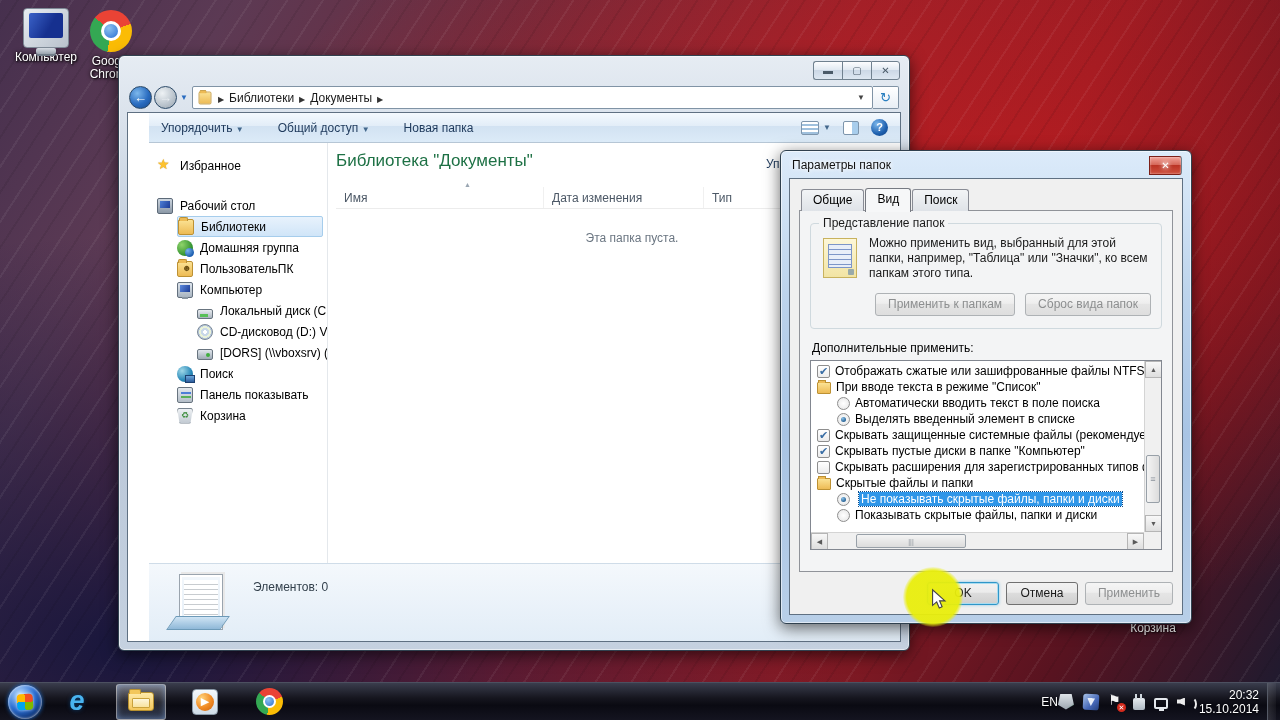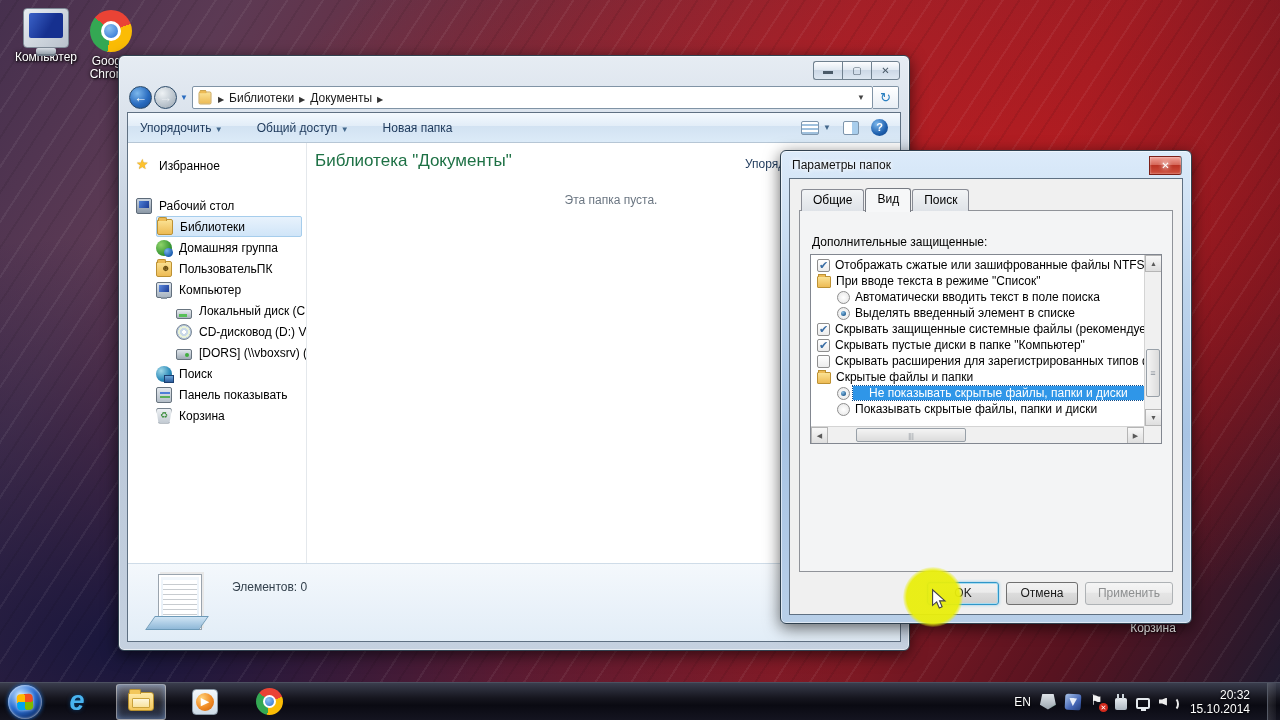--- a/index.html
+++ b/index.html
@@ -60,21 +60,21 @@
   .crumb { color:#1a1a1a; }
   .addr-dd { margin-left:auto; font-size:8px; color:#444; padding:0 3px; }
   .refresh-btn { width:26px; height:23px; border:1px solid #8093a5; border-left:none; border-radius:0 2px 2px 0;
     background:linear-gradient(#fff,#e8eef5); color:#2a7fc0; text-align:center; line-height:21px; font-size:13px; flex:none; }
   .search-field { width:238px; height:23px; margin-left:6px; background:#fff; border:1px solid #8093a5;
     border-radius:2px; display:flex; align-items:center; padding:0 6px; flex:none; }
   .search-ph { color:#8a8f94; font-style:italic; flex:1; }
   .mag { width:10px; height:10px; border:2px solid #3c78b4; border-radius:50%; position:relative; flex:none; }
   .mag::after { content:""; position:absolute; width:6px; height:2px; background:#3c78b4;
     right:-5px; bottom:-2px; transform:rotate(40deg); }
-  .client { flex:1; margin:0 8px 8px; background:#fff; border:1px solid #5f7082; display:flex; flex-direction:column; overflow:hidden; }
+  .client { flex:1; margin:0 8px 8px; background:#fff; border:1px solid #5f7082; display:flex; flex-direction:column; overflow:hidden;padding-left:21px; }
   .cmdbar { height:30px; flex:none; display:flex; align-items:center; padding:0 12px;
     background:linear-gradient(#f4f9fe,#e2edf8 45%,#d2e2f2 46%,#dcebf8); border-bottom:1px solid #b6c6d5; color:#1e395b; }
   .cmd { margin-right:34px; }
   .cmd .dd { font-size:8px; color:#44688c; }
   .cmdbar-right { margin-left:auto; display:flex; align-items:center; gap:12px; }
   .views-ic { width:18px; height:14px; border:1px solid #7d95ac; border-radius:2px;
     background:repeating-linear-gradient(#fff 0 2px,#9fc0dd 2px 4px); }
   .pane-ic { width:16px; height:14px; border:1px solid #7d95ac; border-radius:2px;
     background:linear-gradient(90deg,#fff 0 55%,#a8cdec 55%); }
   .help-ic { width:17px; height:17px; border-radius:50%; color:#fff; font-weight:bold; font-size:11px;
@@ -157,21 +157,21 @@
   .gb-btns { display:flex; justify-content:flex-end; gap:10px; margin-top:12px; }
   .btn7 { height:23px; padding:0 12px; border:1px solid #707070; border-radius:3px; color:#1a1a1a;
     background:linear-gradient(#f2f2f2,#ebebeb 45%,#dddddd 46%,#cfcfcf); text-align:center; line-height:21px; }
   .btn7.disabled { color:#8d8f90; border-color:#aeb2b5; background:linear-gradient(#f5f5f5,#eeeeee 45%,#e5e5e5 46%,#dedede); }
   .btn7.default { border-color:#2f96c8; box-shadow:inset 0 0 0 1px #a8dcf0, 0 0 3px #7fc4e8; }
   .adv-label { margin:12px 0 5px 2px; }
   .listbox { height:190px; border:1px solid #828790; background:#fff; position:relative; overflow:hidden; }
   .lb-inner { position:absolute; inset:2px 17px 17px 2px; overflow:hidden; }
   .adv-row { height:16px; display:flex; align-items:center; white-space:nowrap; }
   .adv-row .lbl { margin-left:5px; overflow:hidden; }
-  .lbl.hl { background:#2f96e8; color:#fff; outline:1px dotted #0a4a8a; padding:0 16px; margin-left:3px; }
+  .lbl.hl { background:#2f96e8; color:#fff; outline:1px dotted #0a4a8a; padding:0 2px; margin-left:9px; }
   .cb { width:13px; height:13px; border:1px solid #8e8e8e; background:linear-gradient(#fff,#ececec); flex:none;
     text-align:center; line-height:11px; font-size:11px; color:#3a6ea5; border-radius:2px; }
   .rd { width:13px; height:13px; border:1px solid #8e8e8e; background:radial-gradient(#fff,#e4e4e4); border-radius:50%; flex:none; position:relative; }
   .rd.on::after { content:""; position:absolute; inset:3px; border-radius:50%; background:radial-gradient(circle at 35% 30%,#8ac0e8,#2a6496 70%); }
   .fldr { width:14px; height:12px; background:linear-gradient(#fbe294,#edbb55); border:1px solid #bd9133; border-radius:1px; position:relative; flex:none; margin-top:1px; }
   .fldr::before { content:""; position:absolute; top:-3px; left:0; width:6px; height:2px; background:#edbb55; border:1px solid #bd9133; border-bottom:none; }
   
   .vscroll { position:absolute; top:0; right:0; bottom:17px; width:17px; background:#f0f0f0; border-left:1px solid #d4d4d4; }
   .hscroll { position:absolute; left:0; right:17px; bottom:0; height:17px; background:#f0f0f0; border-top:1px solid #d4d4d4; display:flex; }
   .sb-btn { width:17px; height:17px; background:linear-gradient(#f8f8f8,#dedede); border:1px solid #b5b5b5;
@@ -208,21 +208,21 @@
   .a-ie { color:#49b4f0; font-size:27px; font-style:italic; font-weight:bold; text-shadow:0 0 4px #0a3a6a; line-height:27px; }
   .a-explorer { width:26px; height:19px; background:linear-gradient(#ffeaa8,#f3c75c); border:1px solid #b8912f; border-radius:2px 3px 3px 3px; position:relative; }
   .a-explorer::before { content:""; position:absolute; top:-4px; left:0; width:10px; height:4px; background:#f3c75c; border:1px solid #b8912f; border-bottom:none; border-radius:2px 2px 0 0; }
   .a-explorer::after { content:""; position:absolute; left:3px; right:3px; bottom:2px; height:8px; background:linear-gradient(#fdf6dc,#f8e3a0); border:1px solid #caa23c; border-radius:1px; }
   .a-wmp { width:26px; height:26px; border-radius:4px; background:linear-gradient(#f4f8fb,#cfdce8); position:relative; border:1px solid #8a98a6; }
   .a-wmp::before { content:""; position:absolute; inset:3px; border-radius:50%; background:radial-gradient(circle at 32% 28%,#ffd27a,#f08a24 55%,#c8600e); }
   .a-wmp::after { content:"▶"; position:absolute; inset:0; color:#fff; font-size:11px; display:flex; align-items:center; justify-content:center; }
   .a-chrome { width:27px; height:27px; border-radius:50%; background:conic-gradient(from -50deg,#ea4335 0 120deg,#fbbc05 120deg 240deg,#34a853 240deg 360deg); position:relative; }
   .a-chrome::before { content:""; position:absolute; inset:7px; background:#fff; border-radius:50%; }
   .a-chrome::after { content:""; position:absolute; inset:9px; background:radial-gradient(circle at 35% 30%,#8ec2f0,#2a6fd2); border-radius:50%; }
-  #tray { margin-left:auto; display:flex; align-items:center; gap:9px; color:#fff; padding-right:4px; }
+  #tray { margin-left:auto; display:flex; align-items:center; color:#fff; padding-right:4px; }
   .tray-lang { text-shadow:0 1px 2px #000; }
   .tray-ic { width:16px; height:16px; position:relative; flex:none; }
   .t-hardware-safe { background:linear-gradient(#dfe4e8,#9aa4ae); border-radius:2px; clip-path:polygon(15% 0,85% 0,100% 70%,50% 100%,0 70%); }
   .t-hardware-safe::after { content:"✔"; position:absolute; right:-3px; bottom:-3px; color:#2fb344; font-size:10px; text-shadow:0 0 2px #063; }
   .t-virtualbox { background:linear-gradient(135deg,#aac4e8,#4668b8 60%,#24407e); border-radius:3px; transform:rotate(3deg); }
   .t-virtualbox::after { content:""; position:absolute; inset:4px; background:#e8eef8; clip-path:polygon(0 0,100% 0,50% 100%); }
   .t-action-center::before { content:"⚑"; position:absolute; left:0; top:-2px; color:#f2f2f2; font-size:14px; }
   .t-action-center::after { content:"✕"; position:absolute; right:-2px; bottom:-2px; color:#fff; background:#d42a1c; font-size:7px;
     width:9px; height:9px; border-radius:50%; text-align:center; line-height:9px; }
   .t-power { background:linear-gradient(#e8ecf0,#aeb8c2); border-radius:2px; width:12px; height:12px; top:2px; }
@@ -333,20 +333,26 @@
               <span class="side-lbl">Панель показывать</span>
             </div>
             <div class="side-row" style="margin-left: 28px;">
               <span class="fic fic-recycle"></span>
               <span class="side-lbl">Корзина</span>
             </div>
           </div>
         <div id="mainpane">
           <div class="lib-title">Библиотека "Документы"</div>
           <div class="arrange">Упорядочить ▾</div>
+          <div class="cols" id="columns">
+            <span class="sortmark">▲</span>
+          <div class="col" style="width: 208px;">Имя</div>
+              <div class="col" style="width: 160px;">Дата изменения</div>
+              <div class="col" style="width: 104px;">Тип</div>
+            </div>
           <div class="empty-msg">Эта папка пуста.</div>
         </div>
       </div>
       <div class="details">
         <div class="doc-big"></div>
         <div class="details-text">Элементов: 0</div>
       </div>
     </div>
   </div>
 
@@ -357,21 +363,32 @@
         <div class="cap-btn cap-close-red">✕</div>
       </div>
     </div>
     <div class="dlg-client">
       <div class="tabs" id="dlg-tabs">
           <div class="tab">Общие</div>
           <div class="tab active">Вид</div>
           <div class="tab">Поиск</div>
         </div>
       <div class="tabpage">
-        <div class="adv-label">Дополнительные защищенные:</div>
+        <div class="groupbox">
+          <span class="gb-title">Представление папок</span>
+          <div class="gb-row">
+            <div class="gb-icon"></div>
+            <div class="gb-text" style="width:290px;">Можно применить вид, выбранный для этой папки, например, "Таблица" или "Значки", ко всем папкам этого типа.</div>
+          </div>
+          <div class="gb-btns">
+            <div class="btn7 disabled">Применить к папкам</div>
+            <div class="btn7 disabled">Сброс вида папок</div>
+          </div>
+        </div>
+        <div class="adv-label">Дополнительные применить:</div>
         <div class="listbox">
           <div class="lb-inner" id="adv-list">
               <div class="adv-row" style="padding-left: 4px;">
                 <span class="cb">✔</span>
                 <span class="lbl">Отображать сжатые или зашифрованные файлы NTFS</span>
               </div>
               <div class="adv-row" style="padding-left: 4px;">
                 <span class="fldr"></span>
                 <span class="lbl">При вводе текста в режиме "Список"</span>
               </div>

